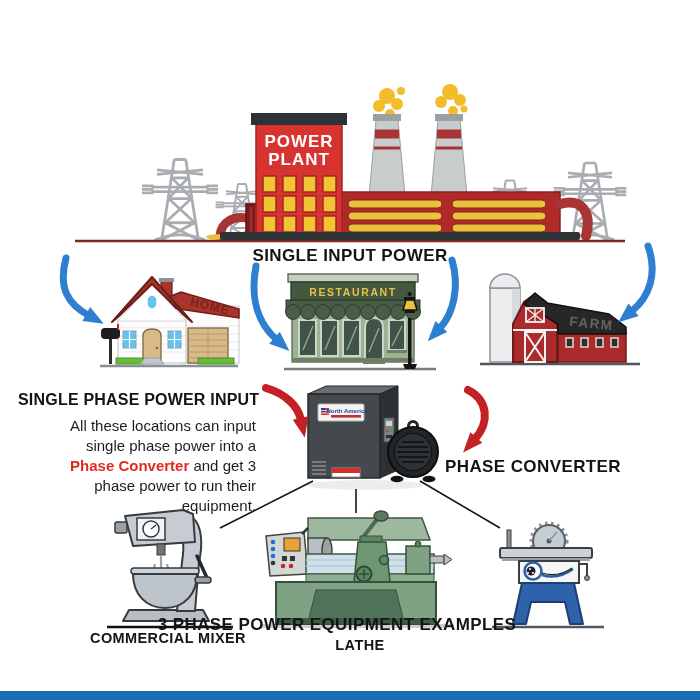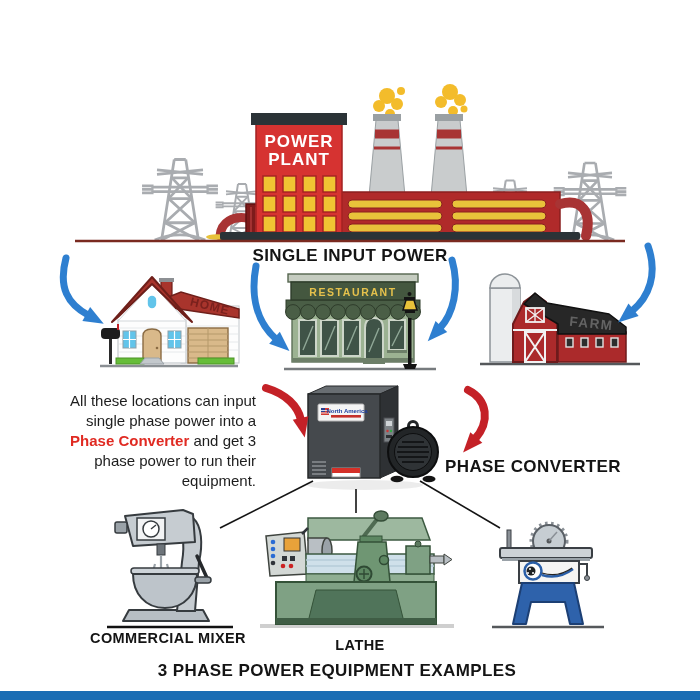--- a/index.html
+++ b/index.html
@@ -223,20 +223,21 @@
     <line x1="35" y1="62" x2="79" y2="62" stroke="#f2f2f2" stroke-width="2"></line>
     <g>
       <rect x="47" y="64" width="20" height="30" fill="#ab2a2b" stroke="#f2f2f2" stroke-width="2"></rect>
       <path d="M47,64 L67,94 M67,64 L47,94" stroke="#f2f2f2" stroke-width="2"></path>
     </g>
     <rect x="48" y="40" width="18" height="14" fill="#ab2a2b" stroke="#f2f2f2" stroke-width="1.8"></rect>
     <path d="M48,40 L66,54 M66,40 L48,54 M57,40 L57,54" stroke="#f2f2f2" stroke-width="1.3"></path>
   </svg>
 
   <div class="abs input-block">
+    <div class="hd">SINGLE PHASE POWER INPUT</div>
     <div class="bd"><span>All these locations can input single phase power into a </span><b class="hl">Phase Converter</b><span> and get 3 phase power to run their equipment.</span></div>
   </div>
 
   <svg class="abs" style="left:300px;top:384px" width="142" height="114" viewBox="0 0 142 114">
     <ellipse cx="65" cy="101" rx="58" ry="5" fill="#ececec"></ellipse>
     <polygon points="8,10 26,2 98,2 80,10" fill="#696e72" stroke="#26282a" stroke-width="1"></polygon>
     <polygon points="80,10 98,2 98,86 80,94" fill="#2e3134" stroke="#26282a" stroke-width="1"></polygon>
     <rect x="8" y="10" width="72" height="84" fill="#45494d" stroke="#26282a" stroke-width="1.5"></rect>
     <g>
       <rect x="18" y="20" width="46" height="17" rx="1.5" fill="#f4f4f4" stroke="#b5b5b5" stroke-width="1"></rect>
@@ -354,21 +355,21 @@
     <g>
       <path d="M93,61 L101,61 L101,73" stroke="#3a3f44" stroke-width="2" fill="none"></path>
       <circle cx="101" cy="75" r="2.5" fill="#8a9096" stroke="#3a3f44" stroke-width="1"></circle>
     </g>
     <polygon points="36,80 88,80 97,121 84,121 79,99 45,99 40,121 27,121" fill="#2e62ab" stroke="#1c3f74" stroke-width="2" stroke-linejoin="round"></polygon>
   </svg>
 
   <div class="abs caption cap-sm" style="left:290px;top:637px;width:140px">LATHE</div>
   <div class="abs caption cap-sm" style="left:84px;top:630px;width:168px">COMMERCIAL MIXER</div>
 
-  <div class="abs caption cap-lg" style="left:0;top:661px;width:674px">3 PHASE POWER EQUIPMENT EXAMPLES</div>
+  <div class="abs caption cap-lg" style="left:0;top:615px;width:674px">3 PHASE POWER EQUIPMENT EXAMPLES</div>
 
   <div class="abs bottom-bar"></div>
 
   <svg class="abs overlay" style="left:0;top:0" width="700" height="700" viewBox="0 0 700 700">
     <defs>
       <marker id="bluehead" markerUnits="userSpaceOnUse" markerWidth="24" markerHeight="24" refX="3" refY="11" orient="auto">
         <path d="M1,3 L21,11 L1,19 Z" fill="#2e7fd0"></path>
       </marker>
       <marker id="redhead" markerUnits="userSpaceOnUse" markerWidth="24" markerHeight="24" refX="3" refY="11" orient="auto">
         <path d="M1,3 L21,11 L1,19 Z" fill="#c42127"></path>

